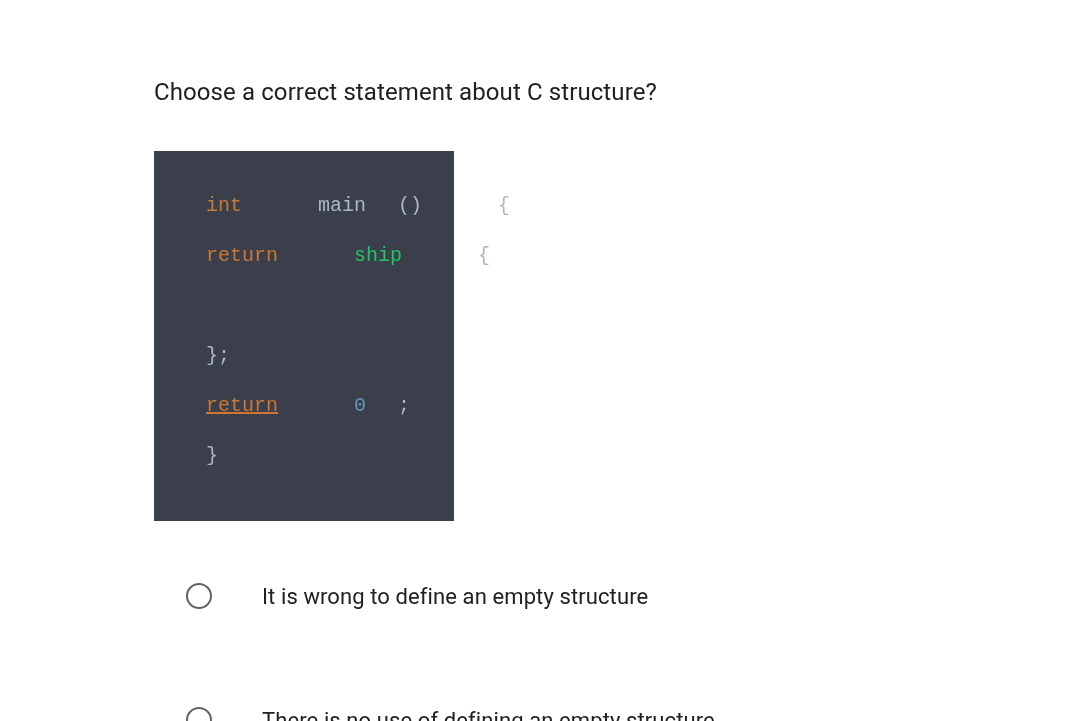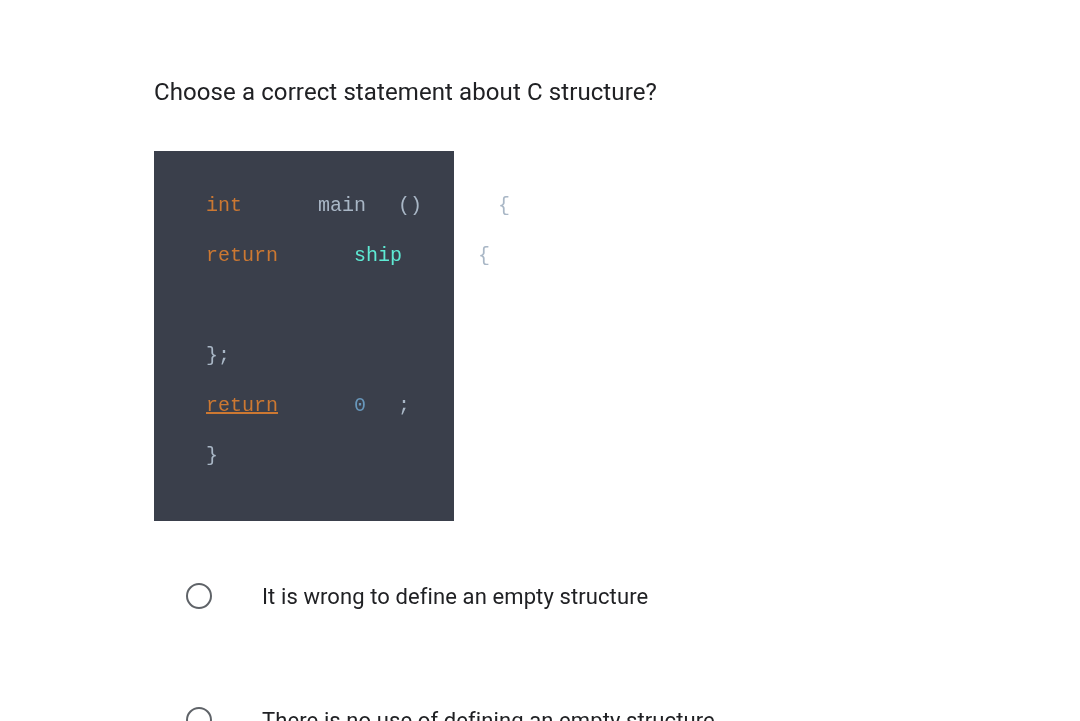--- a/index.html
+++ b/index.html
@@ -29,21 +29,21 @@
       font-size: 20px;
       line-height: 1.7;
       margin-bottom: 30px;
     }
     .code-line {
       white-space: pre;
     }
     .kw-type { color: #cc7832; }
     .kw-struct { color: #cc7832; }
     .fn-name { color: #a9b7c6; }
-    .ident { color: #5eead4; }
+    .ident { color: #22c55e; }
     .punct { color: #a9b7c6; }
     .kw-return { color: #cc7832; text-decoration: underline; }
     .number { color: #6897bb; }
     .options {
       display: flex;
       flex-direction: column;
       gap: 34px;
     }
     .option {
       display: flex;

